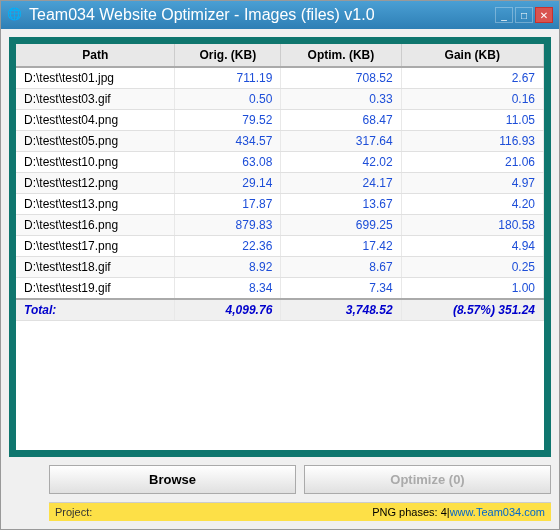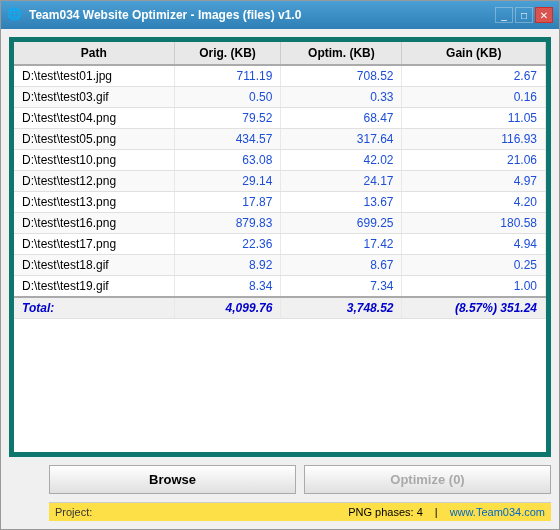--- a/index.html
+++ b/index.html
@@ -32,22 +32,22 @@
     .title-bar-left {
       display: flex;
       align-items: center;
       gap: 6px;
     }
     .title-icon {
       width: 16px;
       height: 16px;
     }
     .title-text {
-      font-size: 12px;
-      font-weight: bold;
+      font-size: 16px;
+      font-weight: normal;
     }
     .title-controls {
       display: flex;
       gap: 2px;
     }
     .title-btn {
       width: 18px;
       height: 16px;
       font-size: 10px;
       display: flex;
@@ -65,21 +65,21 @@
     .content-area {
       flex: 1;
       display: flex;
       flex-direction: column;
       padding: 8px;
       gap: 8px;
       overflow: hidden;
     }
     .table-container {
       flex: 1;
-      border: 5px solid #0f766e;
+      border: 7px solid #0f766e;
       background: white;
       overflow-y: auto;
     }
     table {
       width: 100%;
       border-collapse: collapse;
       font-size: 12px;
     }
     thead th {
       background: #e8e8e8;
@@ -159,21 +159,21 @@
       padding: 3px 6px;
       background: #fde047;
       font-size: 11px;
     }
     .status-left {
       color: #333;
     }
     .status-right {
       display: flex;
       align-items: center;
-      gap: 12px;
+      gap: 0;
     }
     .status-right a {
       color: #0066cc;
       text-decoration: none;
     }
   </style>
 </head>
 <body>
 
 <div class="window">

